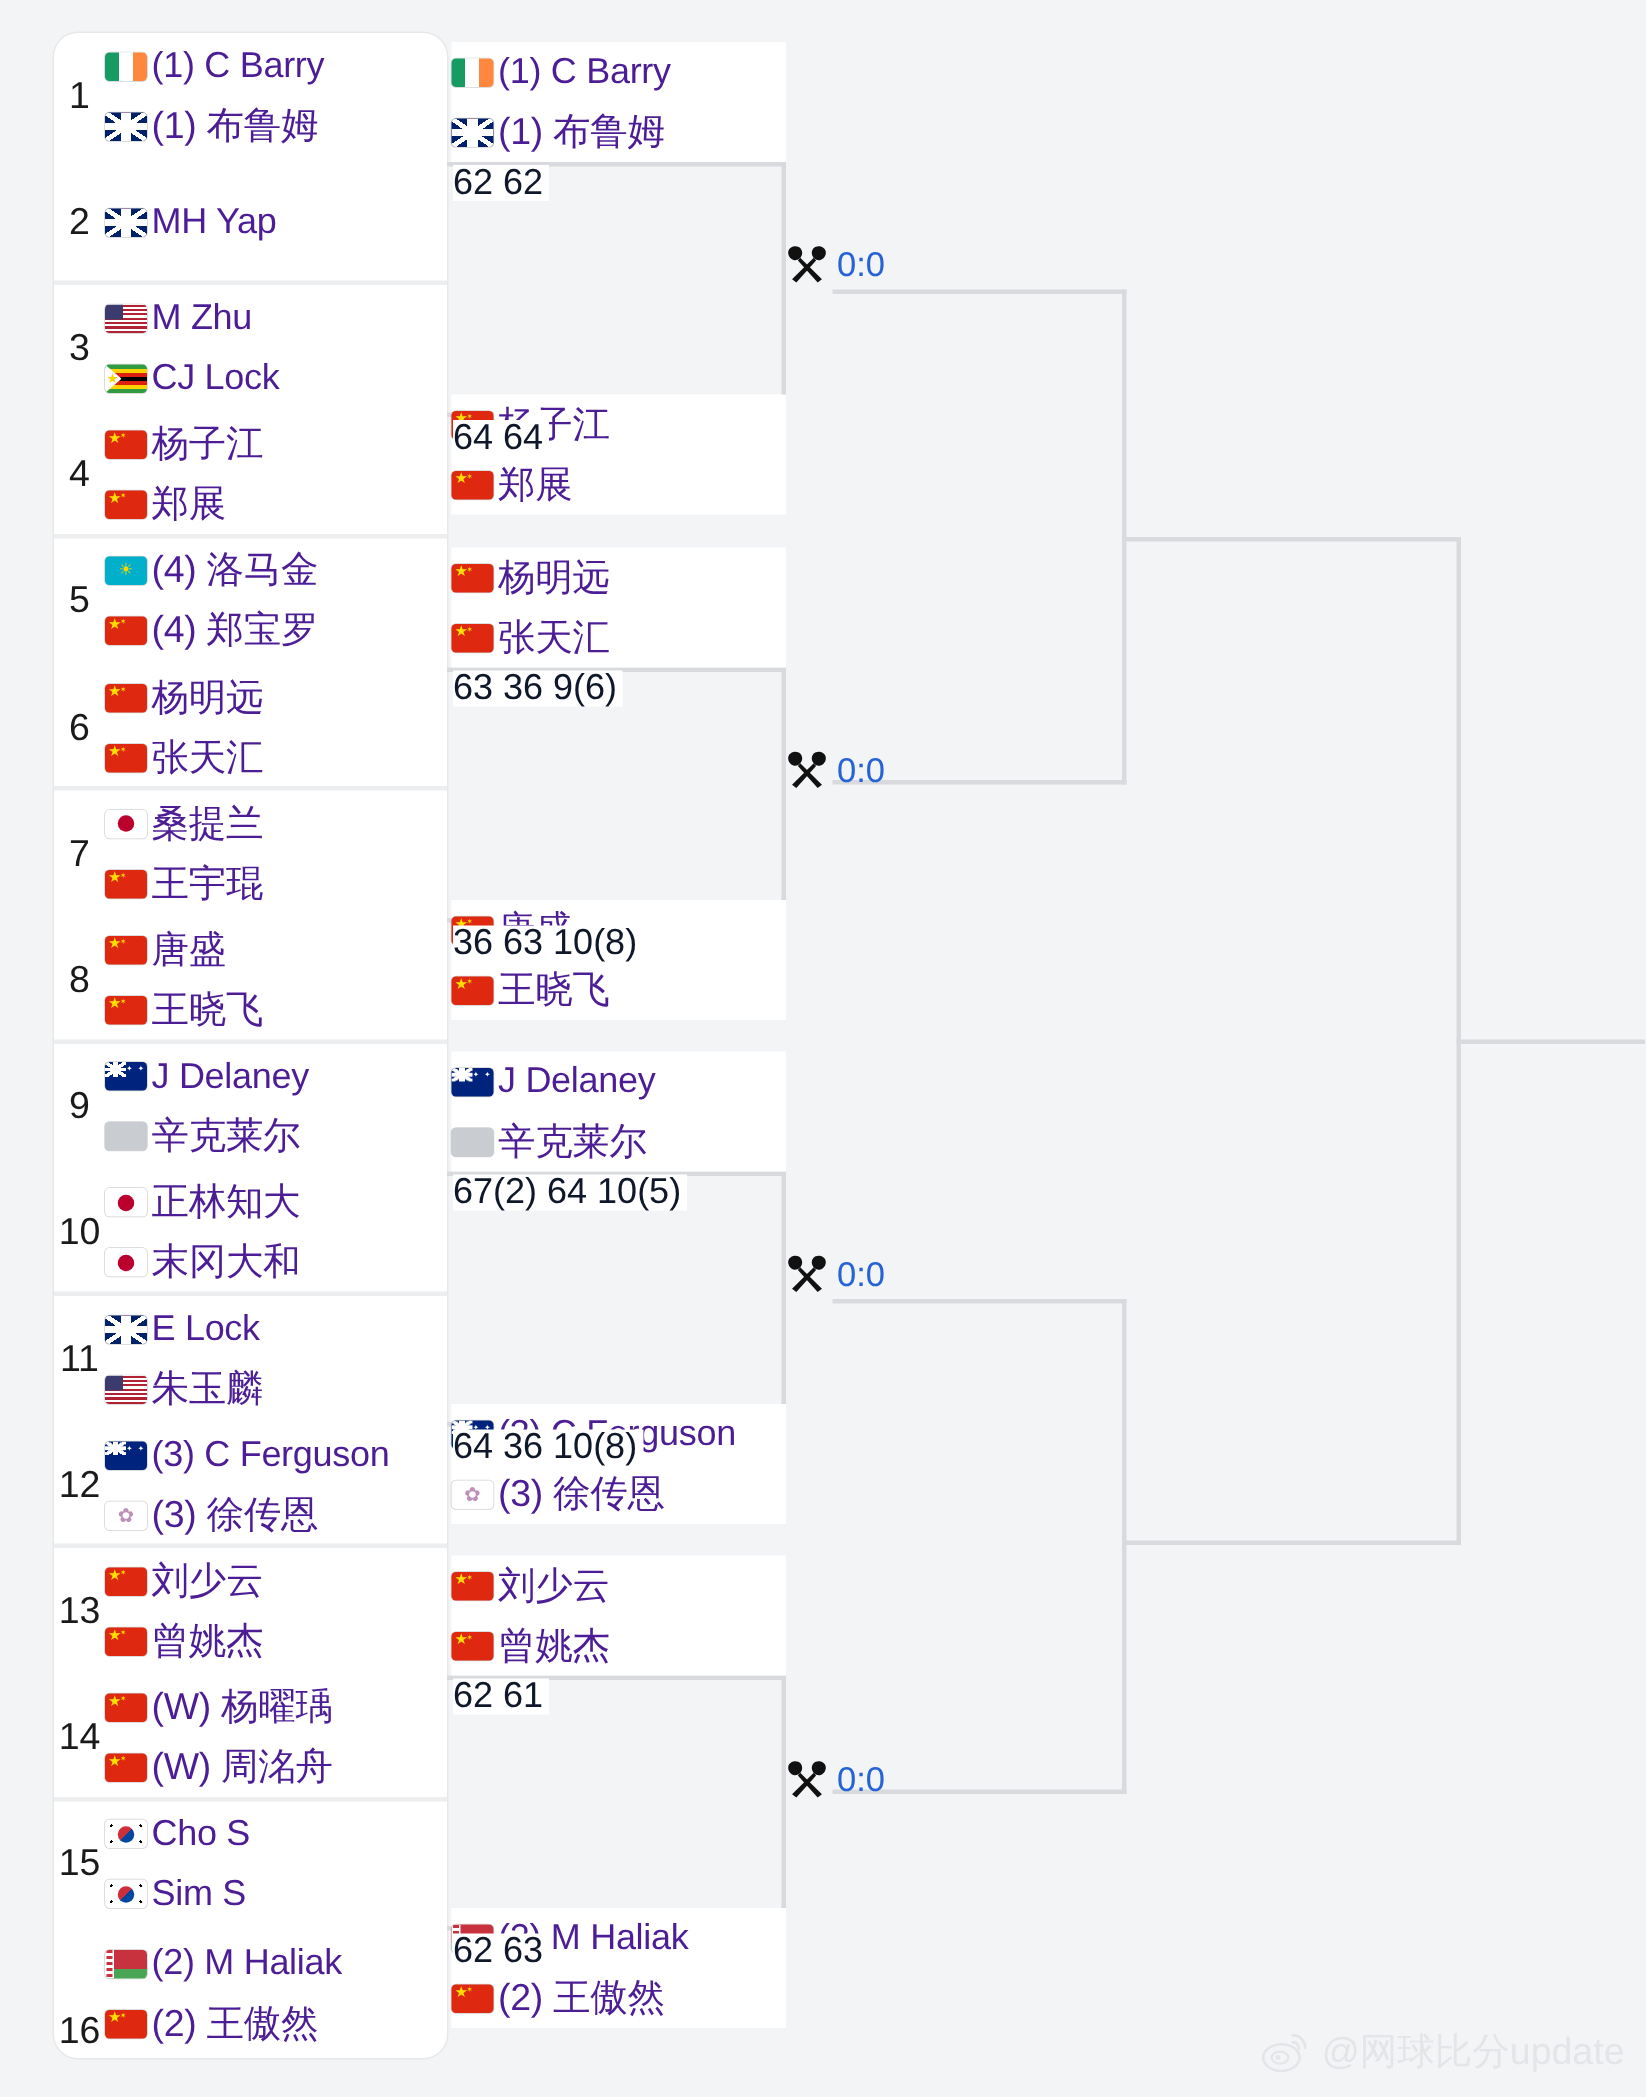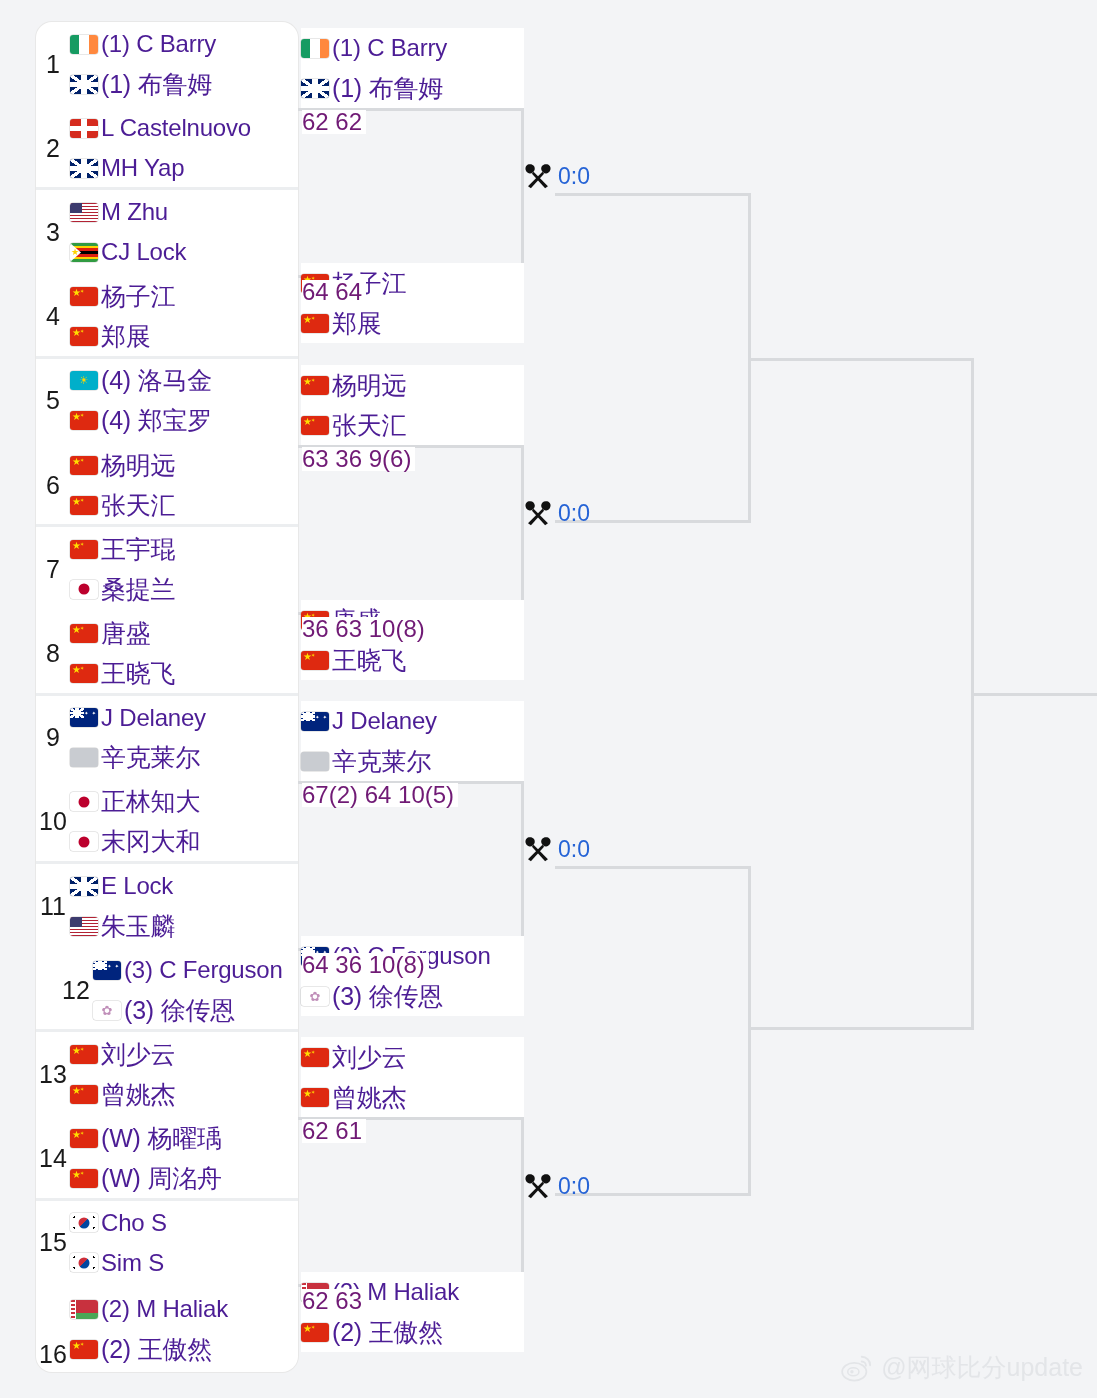--- a/index.html
+++ b/index.html
@@ -129,21 +129,21 @@
   .f-BLR:after{content:"";position:absolute;left:1px;top:0;bottom:0;width:4px;
     background:repeating-linear-gradient(to bottom,#c8313e 0 2px,#fff 2px 4px);}
   .r2-box {
     position: absolute;
     border: 3px solid #d8dadd;
     border-left: none;
     box-sizing: border-box;
     background: transparent;
   }
   .score {
-    font-size: 24px; color: #701a75;
+    font-size: 24px; color: #0f172a;
     white-space: nowrap;
     line-height: 1;
   }
   .r2-card { position: absolute; background: #fff; }
 
   
   .bk {
     position: absolute;
     border: 3px solid #d8dadd;
     border-left: none;
@@ -191,24 +191,20 @@
               <span class="pname cjk">(1) 布鲁姆</span>
             </div>
           </div>
         </div>
       </div>
       <div class="r1-slot" style="top: 84.2px; height: 84.2px;">
         <div class="r1-pair" style="height: 84.2px;">
           <div class="seedno">2</div>
           <div class="players">
             <div class="prow">
-              <span class="flag f-SUI"></span>
-              <span class="pname">L Castelnuovo</span>
-            </div>
-            <div class="prow">
               <span class="flag f-GBR"></span>
               <span class="pname">MH Yap</span>
             </div>
           </div>
         </div>
       </div>
       <div class="r1-slot" style="top: 168.4px; height: 84.2px; border-bottom: none;">
         <div class="r1-pair" style="height: 84.2px;">
           <div class="seedno">3</div>
           <div class="players">
@@ -266,27 +262,27 @@
               <span class="pname cjk">张天汇</span>
             </div>
           </div>
         </div>
       </div>
       <div class="r1-slot" style="top: 505.2px; height: 84.2px; border-bottom: none;">
         <div class="r1-pair" style="height: 84.2px;">
           <div class="seedno">7</div>
           <div class="players">
             <div class="prow">
-              <span class="flag f-CHN"></span>
-              <span class="pname cjk">王宇琨</span>
-            </div>
-            <div class="prow">
               <span class="flag f-JPN"></span>
               <span class="pname cjk">桑提兰</span>
             </div>
+            <div class="prow">
+              <span class="flag f-CHN"></span>
+              <span class="pname cjk">王宇琨</span>
+            </div>
           </div>
         </div>
       </div>
       <div class="r1-slot" style="top: 589.4px; height: 84.2px;">
         <div class="r1-pair" style="height: 84.2px;">
           <div class="seedno">8</div>
           <div class="players">
             <div class="prow">
               <span class="flag f-CHN"></span>
               <span class="pname cjk">唐盛</span>
@@ -337,21 +333,21 @@
               <span class="pname">E Lock</span>
             </div>
             <div class="prow">
               <span class="flag f-USA"></span>
               <span class="pname cjk">朱玉麟</span>
             </div>
           </div>
         </div>
       </div>
       <div class="r1-slot" style="top: 926.2px; height: 84.2px;">
-        <div class="r1-pair" style="height: 84.2px; margin-left: 23px;">
+        <div class="r1-pair" style="height: 84.2px;">
           <div class="seedno">12</div>
           <div class="players">
             <div class="prow">
               <span class="flag f-AUS"></span>
               <span class="pname">(3) C Ferguson</span>
             </div>
             <div class="prow">
               <span class="flag f-TPE"></span>
               <span class="pname cjk">(3) 徐传恩</span>
             </div>

